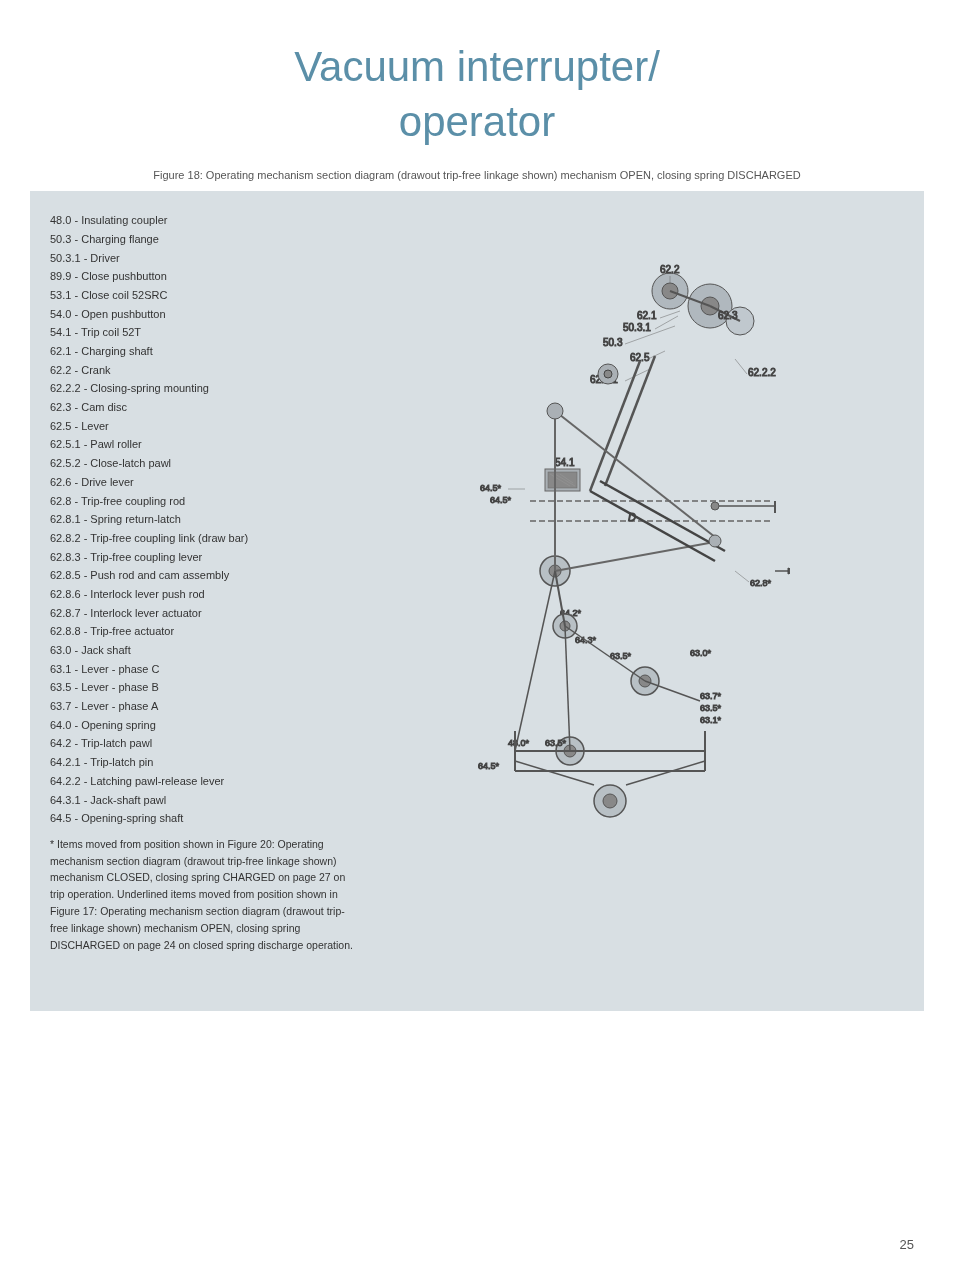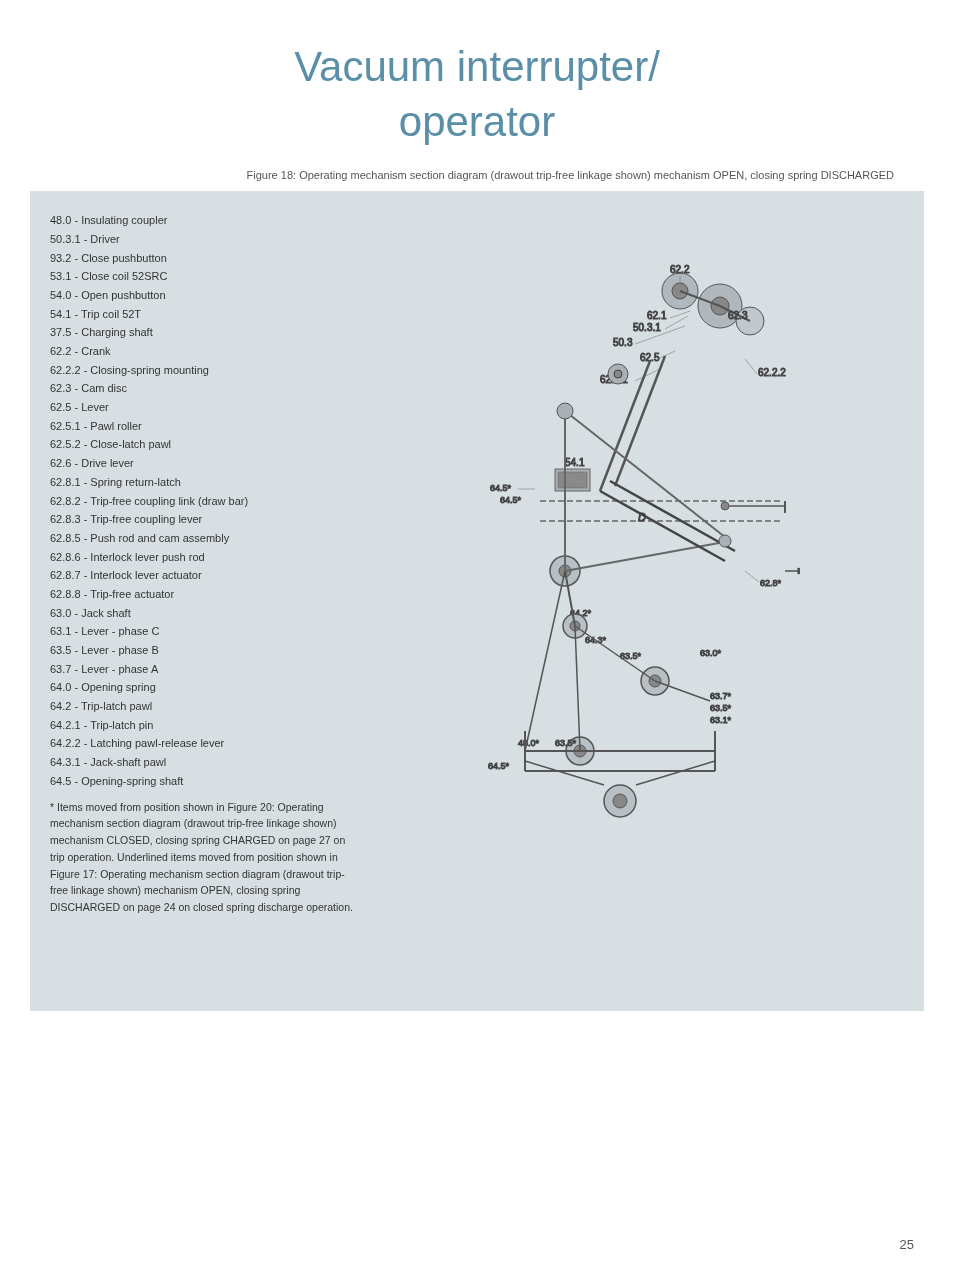--- a/index.html
+++ b/index.html
@@ -17,29 +17,28 @@
     }
     .page-title {
       font-size: 42px;
       font-weight: 300;
       color: #5b8fa8;
       line-height: 1.3;
     }
     .figure-caption {
       font-size: 11px;
       color: #555;
-      text-align: right;
+      text-align: center;
       padding: 0 60px 10px;
     }
     .content-area {
       background: #d8dfe3;
       margin: 0 30px;
       padding: 20px;
       display: flex;
-      gap: 10px;
       min-height: 820px;
     }
     .legend-column {
       flex: 0 0 310px;
       font-size: 11px;
       line-height: 1.7;
       color: #333;
     }
     .legend-item {
       display: block;
@@ -68,33 +67,35 @@
 
 <div class="page-header">
   <div class="page-title">Vacuum interrupter/<br>operator</div>
 </div>
 
 <div class="figure-caption">Figure 18: Operating mechanism section diagram (drawout trip-free linkage shown) mechanism OPEN, closing spring DISCHARGED</div>
 
 <div class="content-area">
   <div class="legend-column" id="legend-container">
   <span class="legend-item">48.0   - Insulating coupler</span>
+      <span class="legend-item">50.3   - Charging flange</span>
       <span class="legend-item">50.3.1 - Driver</span>
-      <span class="legend-item">93.2   - Close pushbutton</span>
+      <span class="legend-item">89.9   - Close pushbutton</span>
       <span class="legend-item">53.1   - Close coil 52SRC</span>
       <span class="legend-item">54.0   - Open pushbutton</span>
       <span class="legend-item">54.1   - Trip coil 52T</span>
-      <span class="legend-item">37.5   - Charging shaft</span>
+      <span class="legend-item">62.1   - Charging shaft</span>
       <span class="legend-item">62.2   - Crank</span>
       <span class="legend-item">62.2.2 - Closing-spring mounting</span>
       <span class="legend-item">62.3   - Cam disc</span>
       <span class="legend-item">62.5   - Lever</span>
       <span class="legend-item">62.5.1 - Pawl roller</span>
       <span class="legend-item">62.5.2 - Close-latch pawl</span>
       <span class="legend-item">62.6   - Drive lever</span>
+      <span class="legend-item">62.8   - Trip-free coupling rod</span>
       <span class="legend-item">62.8.1 - Spring return-latch</span>
       <span class="legend-item">62.8.2 - Trip-free coupling link (draw bar)</span>
       <span class="legend-item">62.8.3 - Trip-free coupling lever</span>
       <span class="legend-item">62.8.5 - Push rod and cam assembly</span>
       <span class="legend-item">62.8.6 - Interlock lever push rod</span>
       <span class="legend-item">62.8.7 - Interlock lever actuator</span>
       <span class="legend-item">62.8.8 - Trip-free actuator</span>
       <span class="legend-item">63.0   - Jack shaft</span>
       <span class="legend-item">63.1   - Lever - phase C</span>
       <span class="legend-item">63.5   - Lever - phase B</span>

